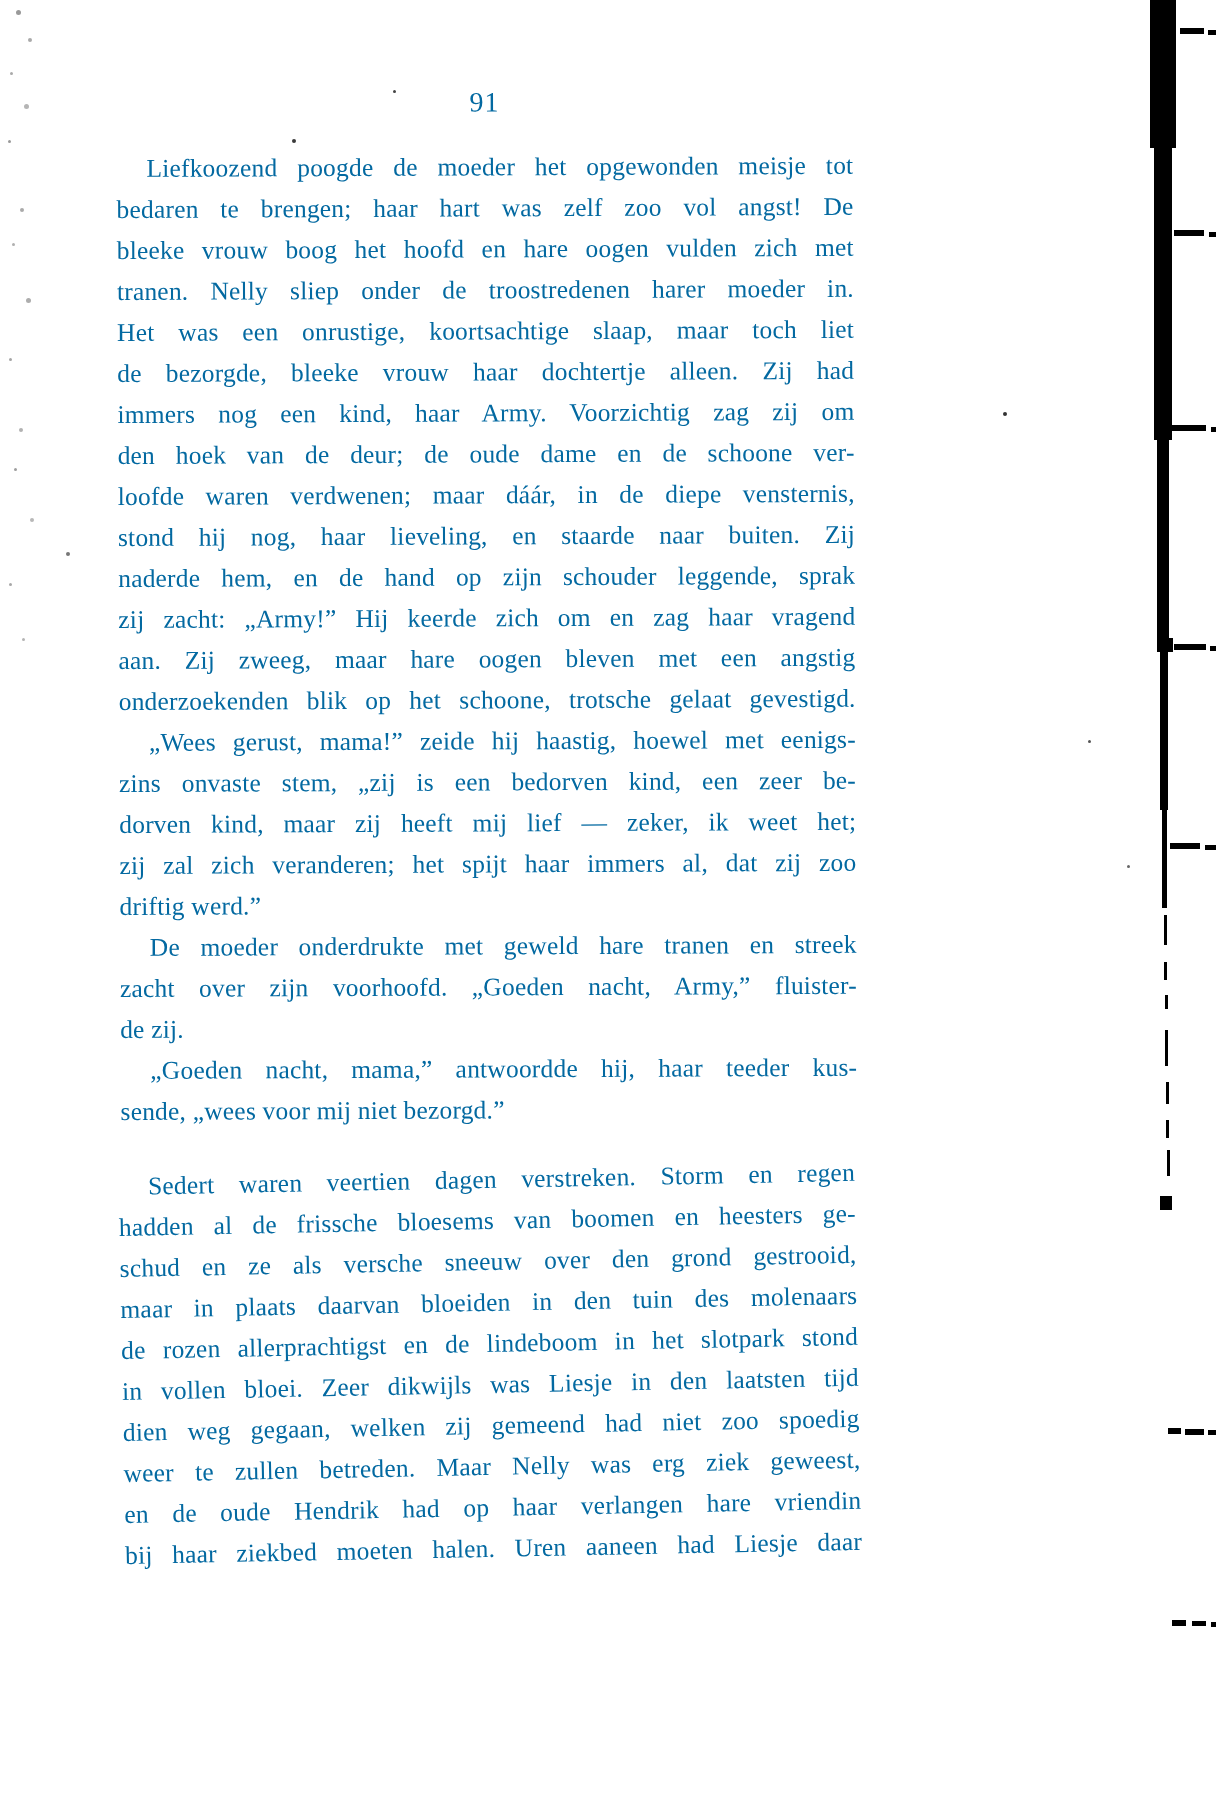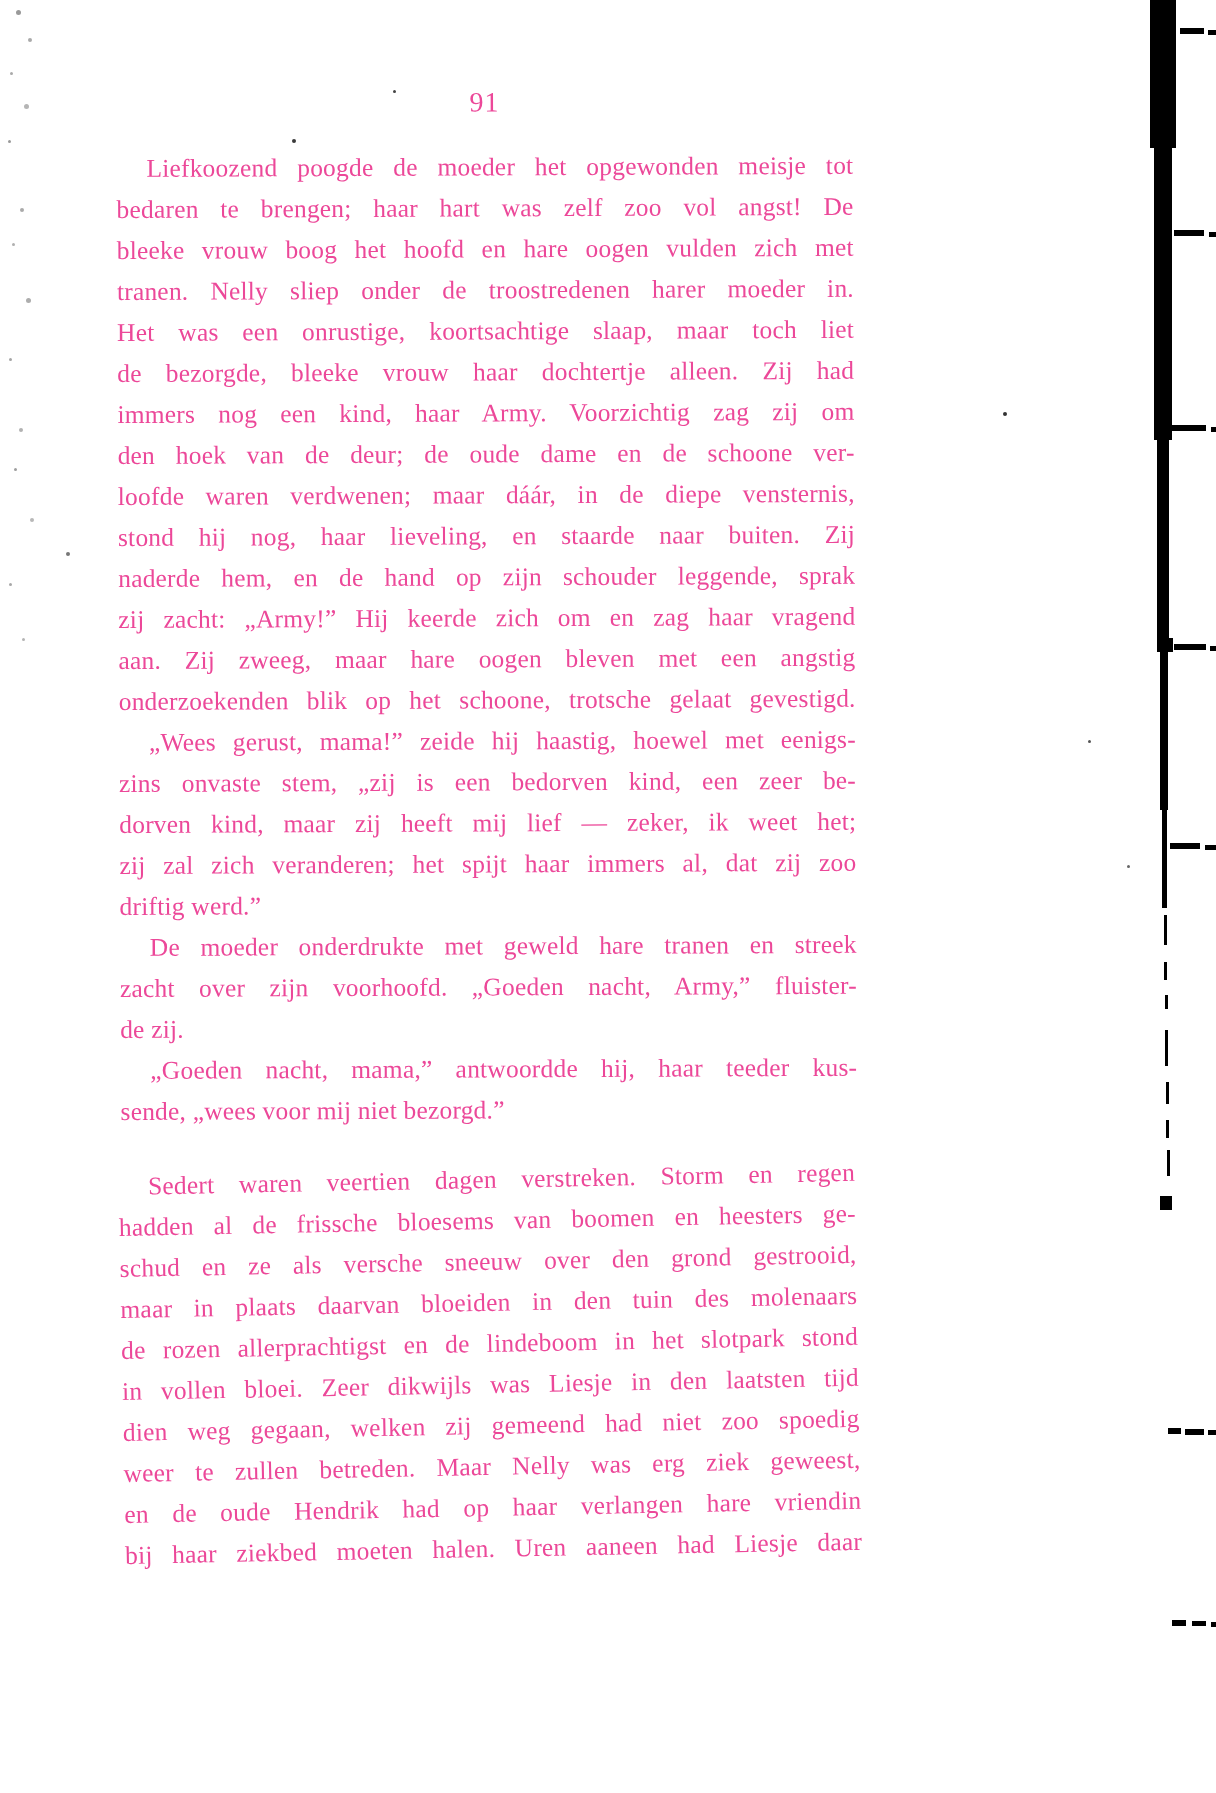--- a/index.html
+++ b/index.html
@@ -2,21 +2,21 @@
 <html><head>
 <meta charset="utf-8">
 <style>
   html,body{margin:0;padding:0;background:#e8e8e8;}
   .page{
     position:relative;
     width:1216px;height:1793px;
     background:#ffffff;
     overflow:hidden;
     font-family:"Liberation Serif","DejaVu Serif",serif;
-    color:#ec4899;
+    color:#0369a1;
   }
   .text-column{
     position:absolute;
     left:116px;top:88px;width:737px;
     transform:rotate(-0.25deg);
     transform-origin:left top;
   }
   .page-number{
     text-align:center;
     font-size:28px;

